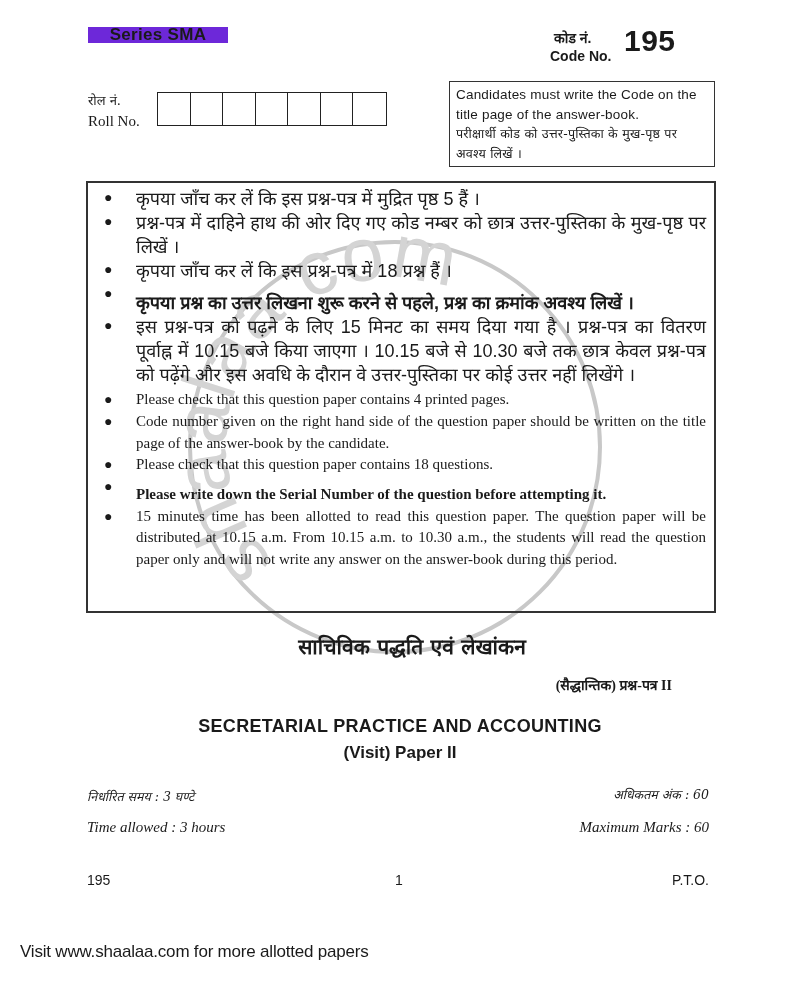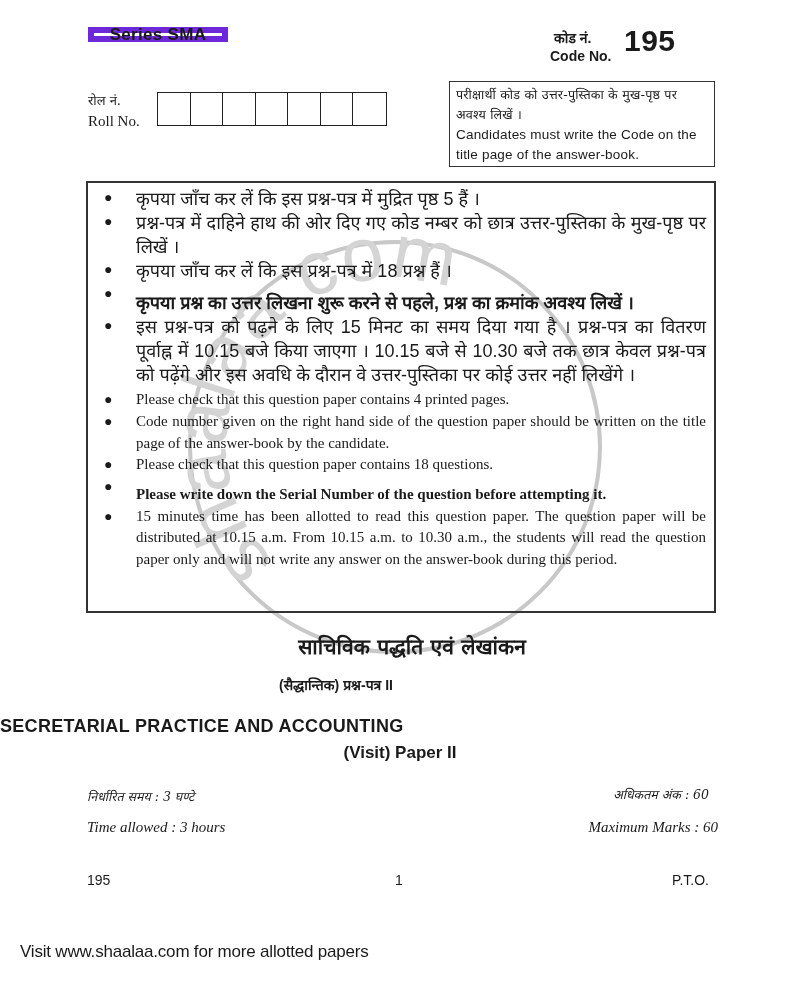--- a/index.html
+++ b/index.html
@@ -1,21 +1,21 @@
 <!DOCTYPE html>
 <html><head>
   <meta charset="utf-8">
   <style>
     * { margin: 0; padding: 0; box-sizing: border-box; }
     html, body { width: 800px; height: 982px; background: #ffffff; overflow: hidden; }
     body { position: relative; color: #1a1a1a; font-family: "Liberation Serif", serif; }
 
     .series-box {
       position: absolute; left: 88px; top: 27px; width: 140px; height: 15px;
-      border: 6px solid #6d28d9; display: flex; align-items: center; justify-content: center;
+      border: 8px solid #6d28d9; display: flex; align-items: center; justify-content: center;
       font-family: "Liberation Sans", sans-serif; font-weight: bold; font-size: 17px; letter-spacing: 0.3px;
     }
     .code-block { position: absolute; left: 548px; top: 24px; width: 140px; height: 45px; }
     .code-hi { position: absolute; left: 6px; top: 4px; font-family: "Liberation Sans", sans-serif; font-size: 14px; font-weight: bold; }
     .code-en { position: absolute; left: 2px; top: 24px; font-family: "Liberation Sans", sans-serif; font-size: 14px; font-weight: bold; }
     .code-num { position: absolute; left: 76px; top: 0px; font-family: "Liberation Sans", sans-serif; font-size: 30px; font-weight: bold; letter-spacing: 0.5px; }
 
     .roll-label { position: absolute; left: 88px; top: 90px; font-size: 15px; line-height: 21px; }
     .roll-boxes { position: absolute; left: 157px; top: 92px; display: flex; height: 34px; border: 1.5px solid #222; }
     .roll-cell { width: 32.5px; height: 100%; border-right: 1.5px solid #222; }
@@ -32,22 +32,22 @@
       border: 2px solid #333; padding: 4px 8px 0 14px;
     }
     .inst-item { display: flex; align-items: flex-start; }
     .bullet { width: 34px; flex: none; font-size: 14px; line-height: 22px; padding-left: 2px; }
     .inst-text { flex: 1; font-size: 15px; line-height: 21.5px; text-align: justify; }
     .inst-text.hi { font-family: Liberation Sans, sans-serif; font-size: 18px; line-height: 24px; }
     .inst-text.bold { font-weight: bold; margin-top: 8px; }
     .gap { height: 2px; }
 
     .title-hi { position: absolute; left: 0; width: 800px; top: 632px; text-align: center; font-family: "DejaVu Sans", sans-serif; font-size: 21px; font-weight: bold; padding-left: 24px; }
-    .subtitle-hi { position: absolute; left: 0; width: 672px; top: 675px; text-align: center; font-family: Liberation Sans, sans-serif; font-size: 14px; font-weight: bold; }
-    .title-en { position: absolute; left: 0; width: 800px; top: 716px; font-family: "Liberation Sans", sans-serif; font-size: 18px; font-weight: bold; letter-spacing: 0.3px; }
+    .subtitle-hi { position: absolute; left: 0; width: 672px; top: 675px; text-align: right; font-family: Liberation Serif, serif; font-size: 14px; font-weight: bold; }
+    .title-en { position: absolute; left: 0; width: 800px; top: 716px; text-align: center; font-family: "Liberation Sans", sans-serif; font-size: 18px; font-weight: bold; letter-spacing: 0.3px; }
     .subtitle-en { position: absolute; left: 0; width: 800px; top: 743px; text-align: center; font-family: "Liberation Sans", sans-serif; font-size: 17px; font-weight: bold; }
 
     .meta { position: absolute; font-style: italic; font-size: 15px; }
     .meta.hi { font-family: "DejaVu Serif", serif; font-size: 12.5px; font-style: italic; }
 
     .footer-line { position: absolute; top: 872px; font-family: "Liberation Sans", sans-serif; font-size: 14px; }
 
     .visit { position: absolute; left: 20px; top: 942px; font-family: "Liberation Sans", sans-serif; font-size: 17px; letter-spacing: -0.2px; }
 
     .watermark { position: absolute; left: 180px; top: 232px; width: 430px; height: 430px; pointer-events: none; }
@@ -81,22 +81,22 @@
   <div class="roll-cell"></div>
   <div class="roll-cell"></div>
   <div class="roll-cell"></div>
   <div class="roll-cell"></div>
   <div class="roll-cell"></div>
   <div class="roll-cell"></div>
   <div class="roll-cell"></div>
 </div>
 
 <div class="code-note">
+  <div>Candidates must write the Code on the title page of the answer-book.</div>
   <div style="font-family:'DejaVu Sans',sans-serif;font-size:12.6px;line-height:20px;">परीक्षार्थी कोड को उत्तर-पुस्तिका के मुख-पृष्ठ पर अवश्य लिखें ।</div>
-  <div>Candidates must write the Code on the title page of the answer-book.</div>
 </div>
 
 <div class="instructions">
   <div class="inst-item">
     <span class="bullet">●</span>
     <span class="inst-text hi">कृपया जाँच कर लें कि इस प्रश्न-पत्र में मुद्रित पृष्ठ 5 हैं ।</span>
   </div>
   <div class="inst-item">
     <span class="bullet">●</span>
     <span class="inst-text hi">प्रश्न-पत्र में दाहिने हाथ की ओर दिए गए कोड नम्बर को छात्र उत्तर-पुस्तिका के मुख-पृष्ठ पर लिखें ।</span>
@@ -137,19 +137,19 @@
 </div>
 
 <div class="title-hi">साचिविक पद्धति एवं लेखांकन</div>
 <div class="subtitle-hi">(सैद्धान्तिक) प्रश्न-पत्र II</div>
 <div class="title-en">SECRETARIAL PRACTICE AND ACCOUNTING</div>
 <div class="subtitle-en">(Visit) Paper II</div>
 
 <div class="meta hi" style="left:87px;top:788px;">निर्धारित समय : 3 घण्टे</div>
 <div class="meta hi" style="right:91px;top:786px;">अधिकतम अंक : 60</div>
 <div class="meta" style="left:87px;top:819px;">Time allowed : 3 hours</div>
-<div class="meta" style="right:82px;top:819px;">Maximum Marks : 60</div>
+<div class="meta" style="right:91px;top:819px;">Maximum Marks : 60</div>
 
 <div class="footer-line" style="left:87px;">195</div>
 <div class="footer-line" style="left:395px;">1</div>
 <div class="footer-line" style="right:91px;">P.T.O.</div>
 
 <div class="visit">Visit www.shaalaa.com for more allotted papers</div>
 
 </body></html>

